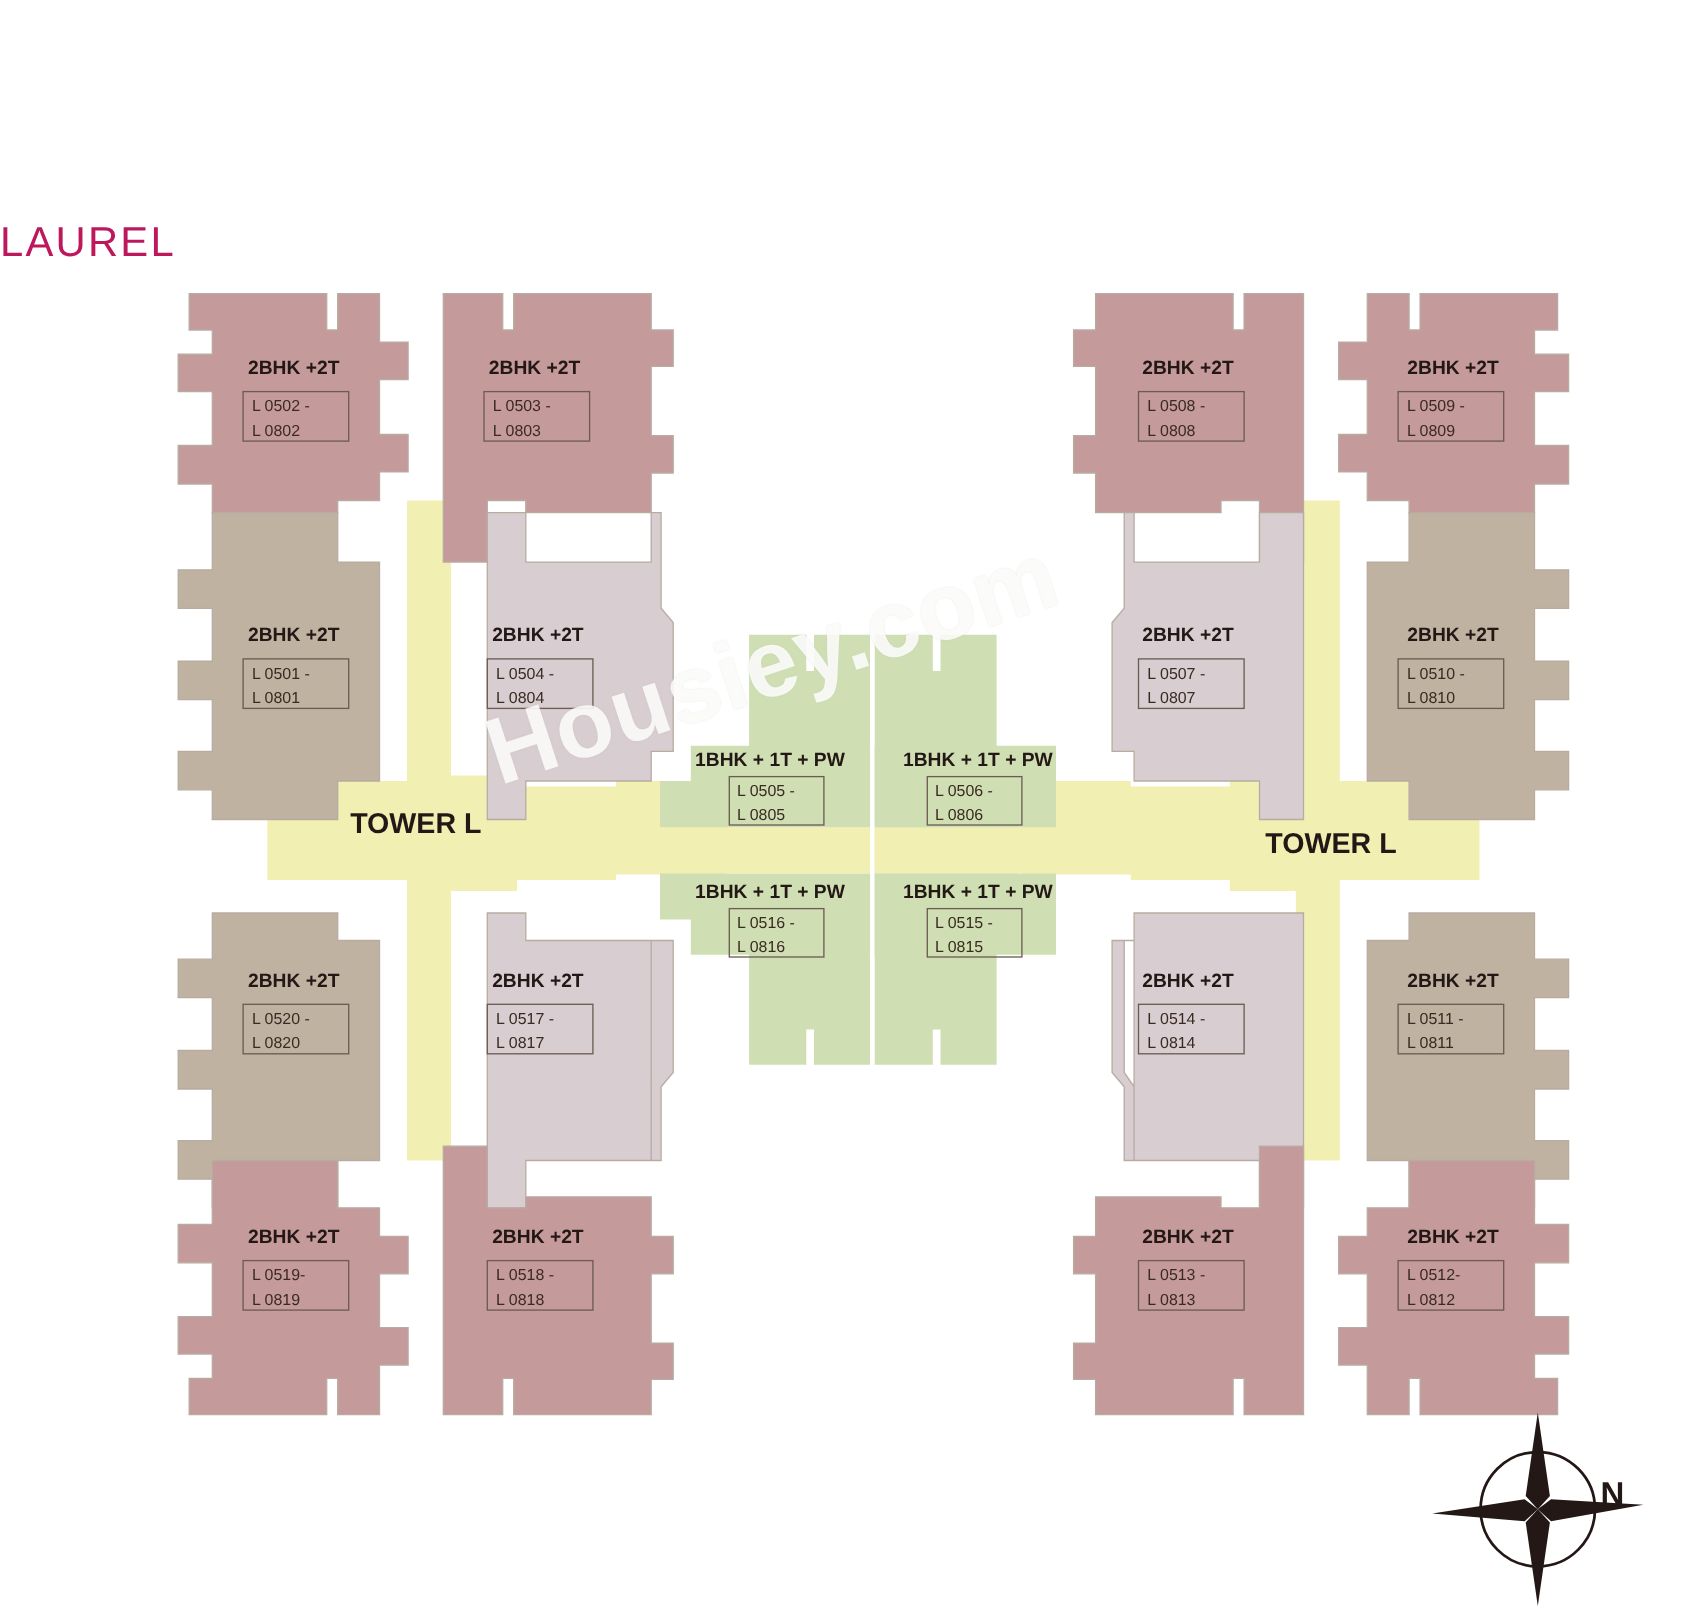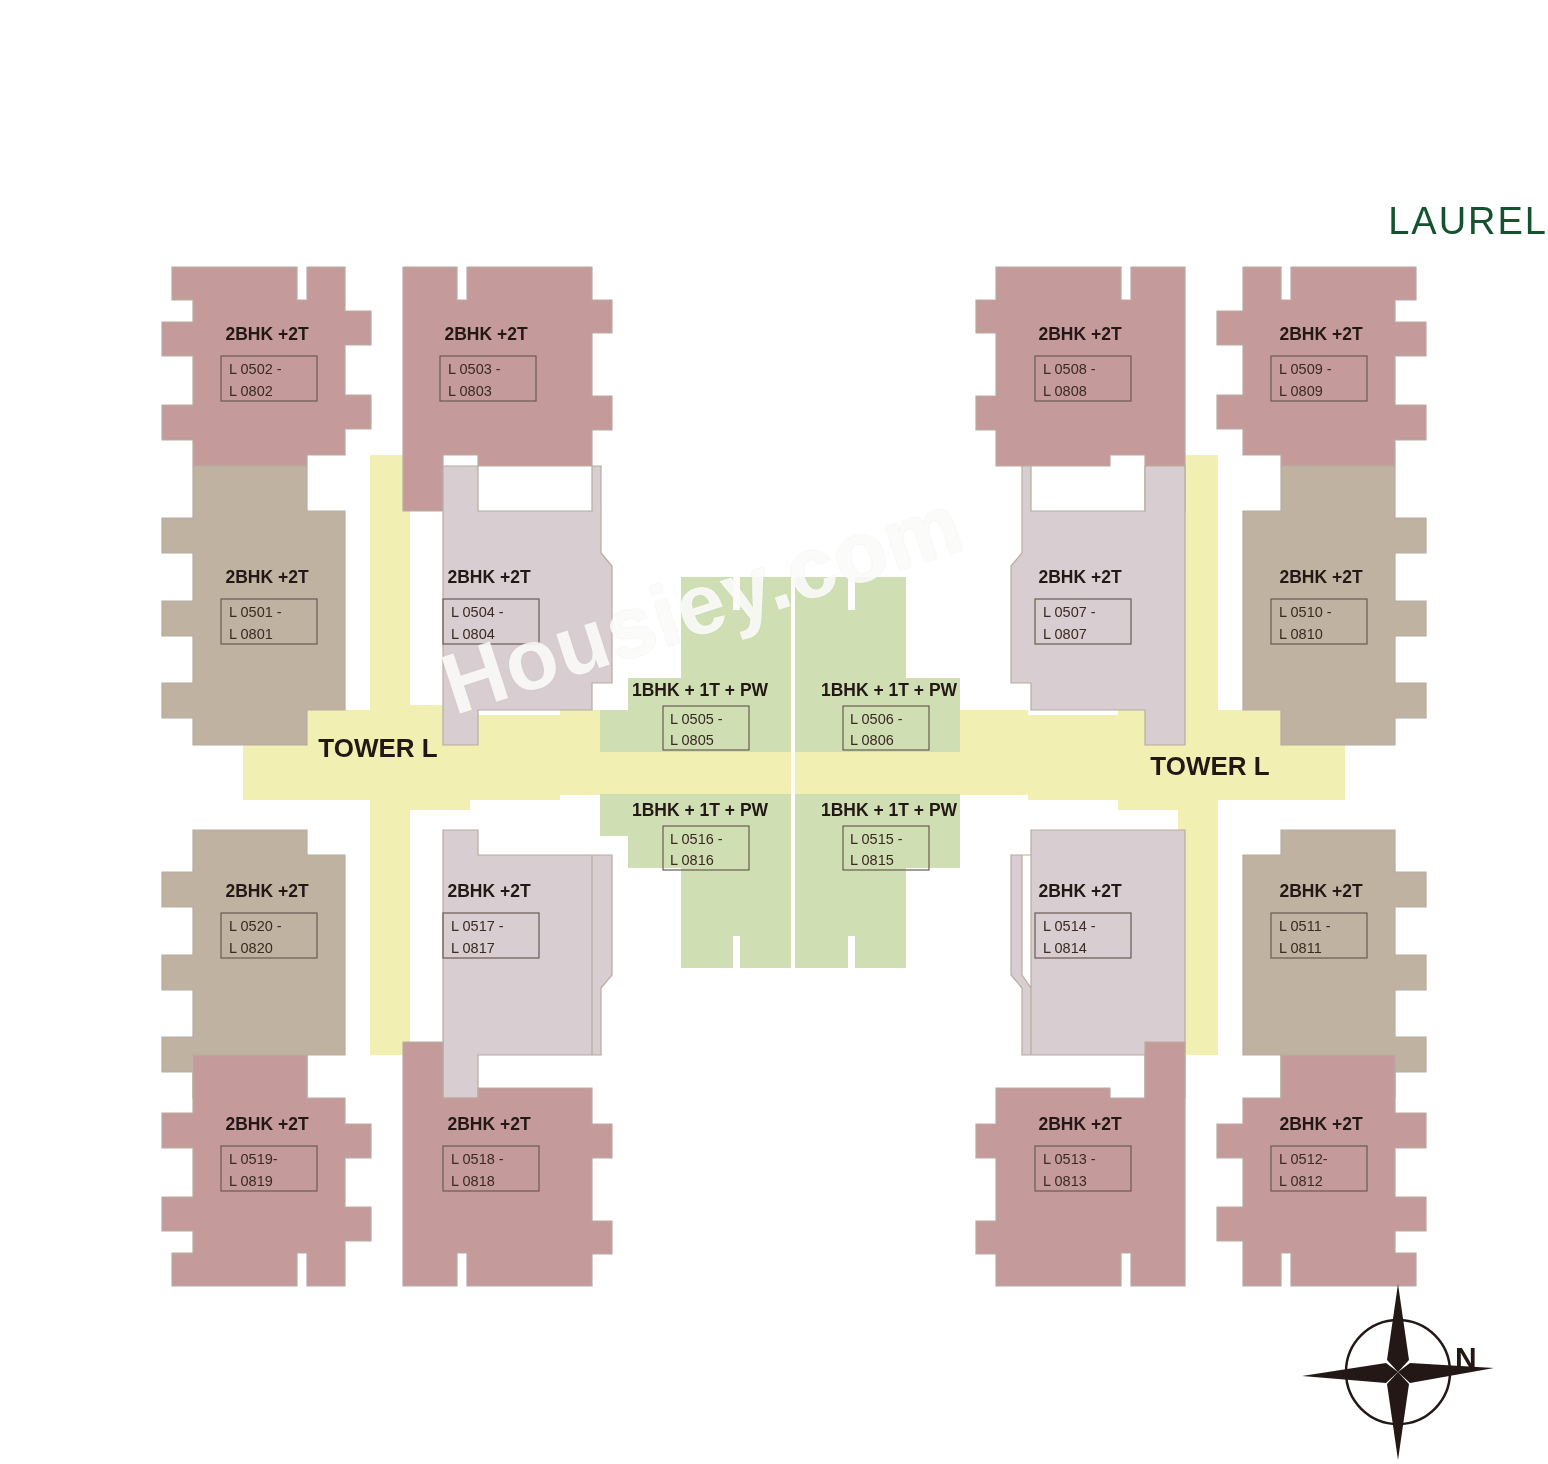--- a/index.html
+++ b/index.html
@@ -8,25 +8,25 @@
     background:#ffffff;
     font-family:"Liberation Sans", sans-serif;
     overflow:hidden;
     position:relative;
   }
   #plan-root{position:absolute;inset:0;}
   .plan-title{
     position:absolute;
     left:0;right:0;
     top:200px;
-    text-align:right;
+    text-align:left;
     font-size:38px;
     font-weight:400;
     letter-spacing:2px;
-    color:#14532d;
+    color:#be185d;
     font-family:"Liberation Sans", sans-serif;
   }
   svg.plan-svg{position:absolute;left:0;top:0;width:1548px;height:1464px;}
   .unit-type{
     font-family:"Liberation Sans", sans-serif;
     font-size:17.5px;
     font-weight:bold;
     fill:#231815;
     text-anchor:middle;
   }

